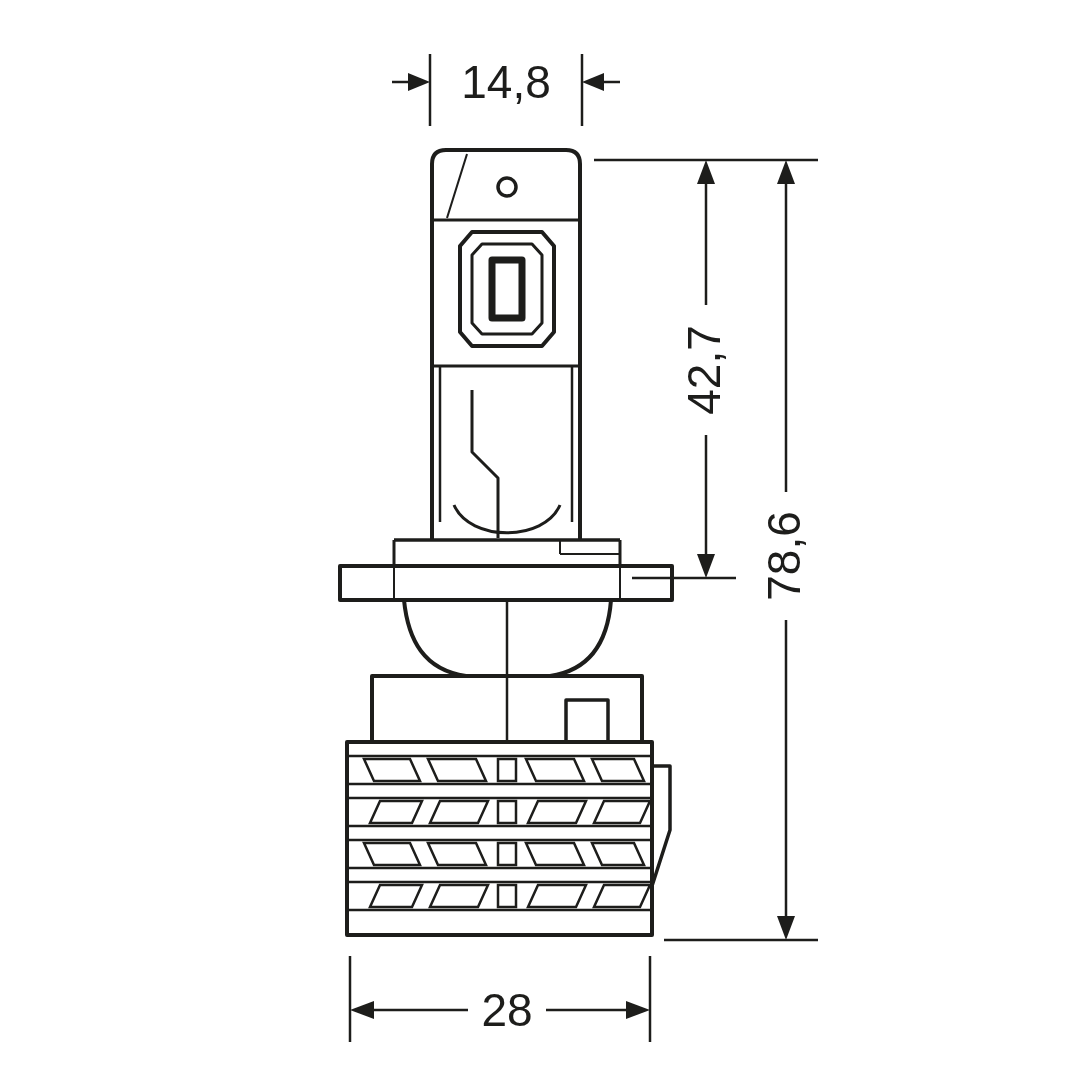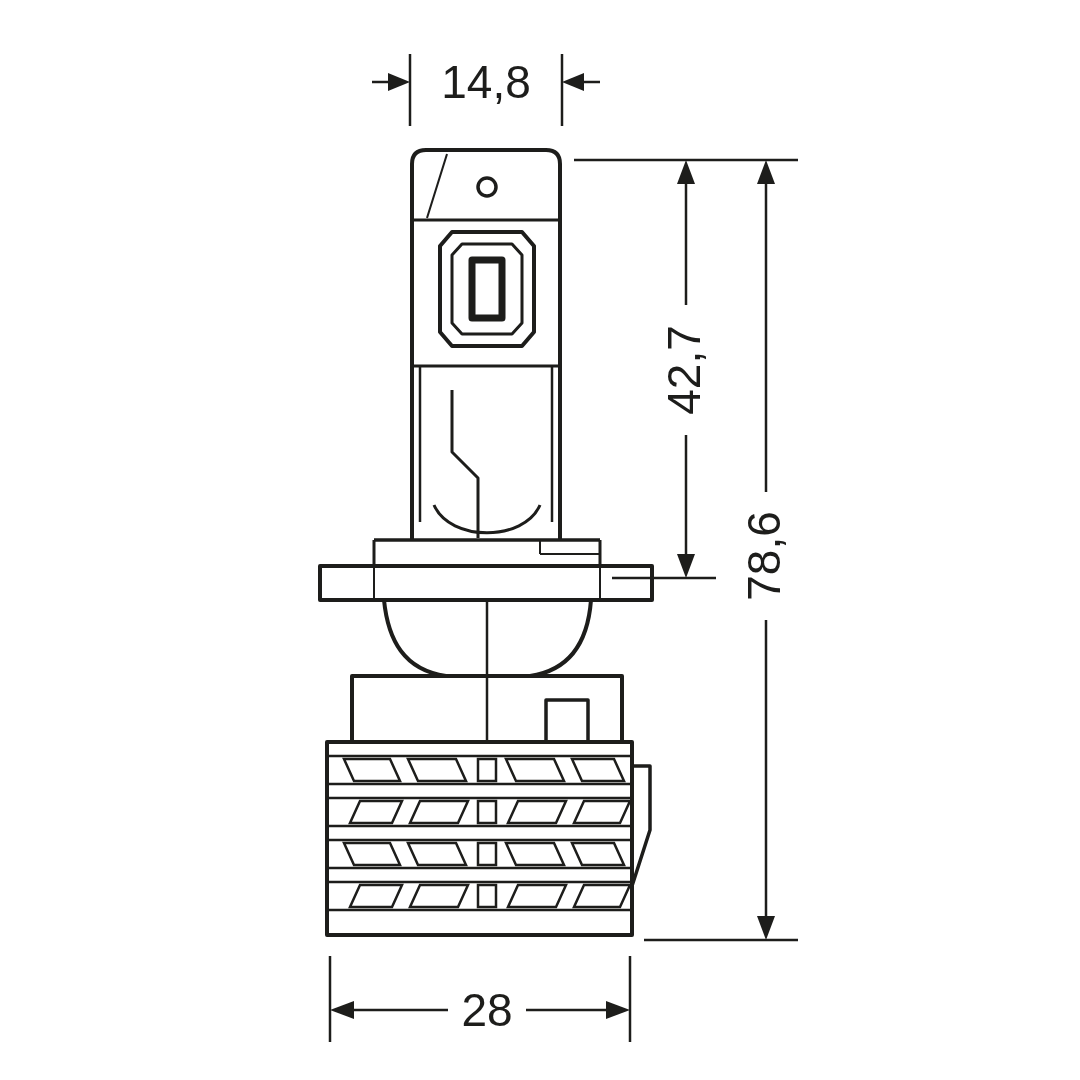--- a/index.html
+++ b/index.html
@@ -1,16 +1,16 @@
 <!DOCTYPE html>
 <html><head>
 <meta charset="utf-8">
 <style>
   html,body{margin:0;padding:0;background:#ffffff;}
-  .page{position:relative;width:908px;height:1080px;background:#ffffff;overflow:hidden;}
+  .page{position:relative;width:908px;height:1080px;background:#ffffff;overflow:hidden;margin-left:20px;}
   svg{display:block;}
   .ln{stroke:#1d1d1b;fill:none;stroke-linejoin:round;}
   .w4{stroke-width:4;}
   .w35{stroke-width:3.5;}
   .w3{stroke-width:3;}
   .w25{stroke-width:2.5;}
   .w2{stroke-width:2;}
   .thick{stroke-width:7;}
   .arrow{fill:#1d1d1b;stroke:none;}
   .dim-text{font-family:"Liberation Sans","DejaVu Sans",sans-serif;font-size:46px;fill:#1d1d1b;}

